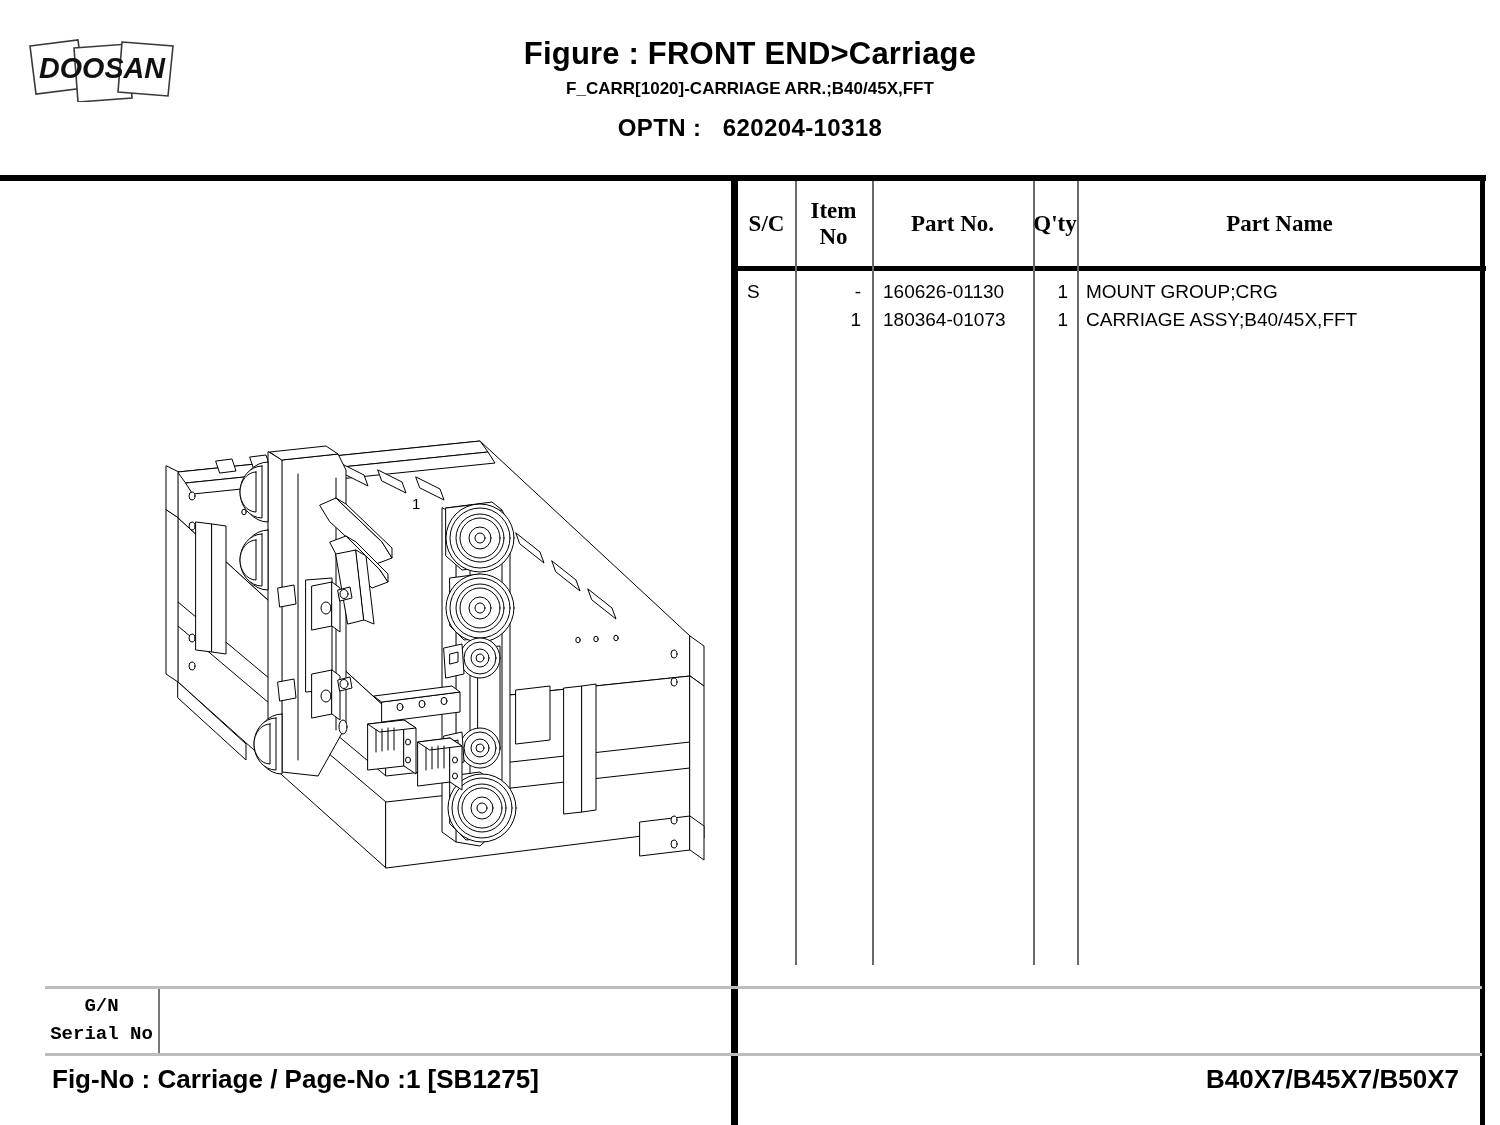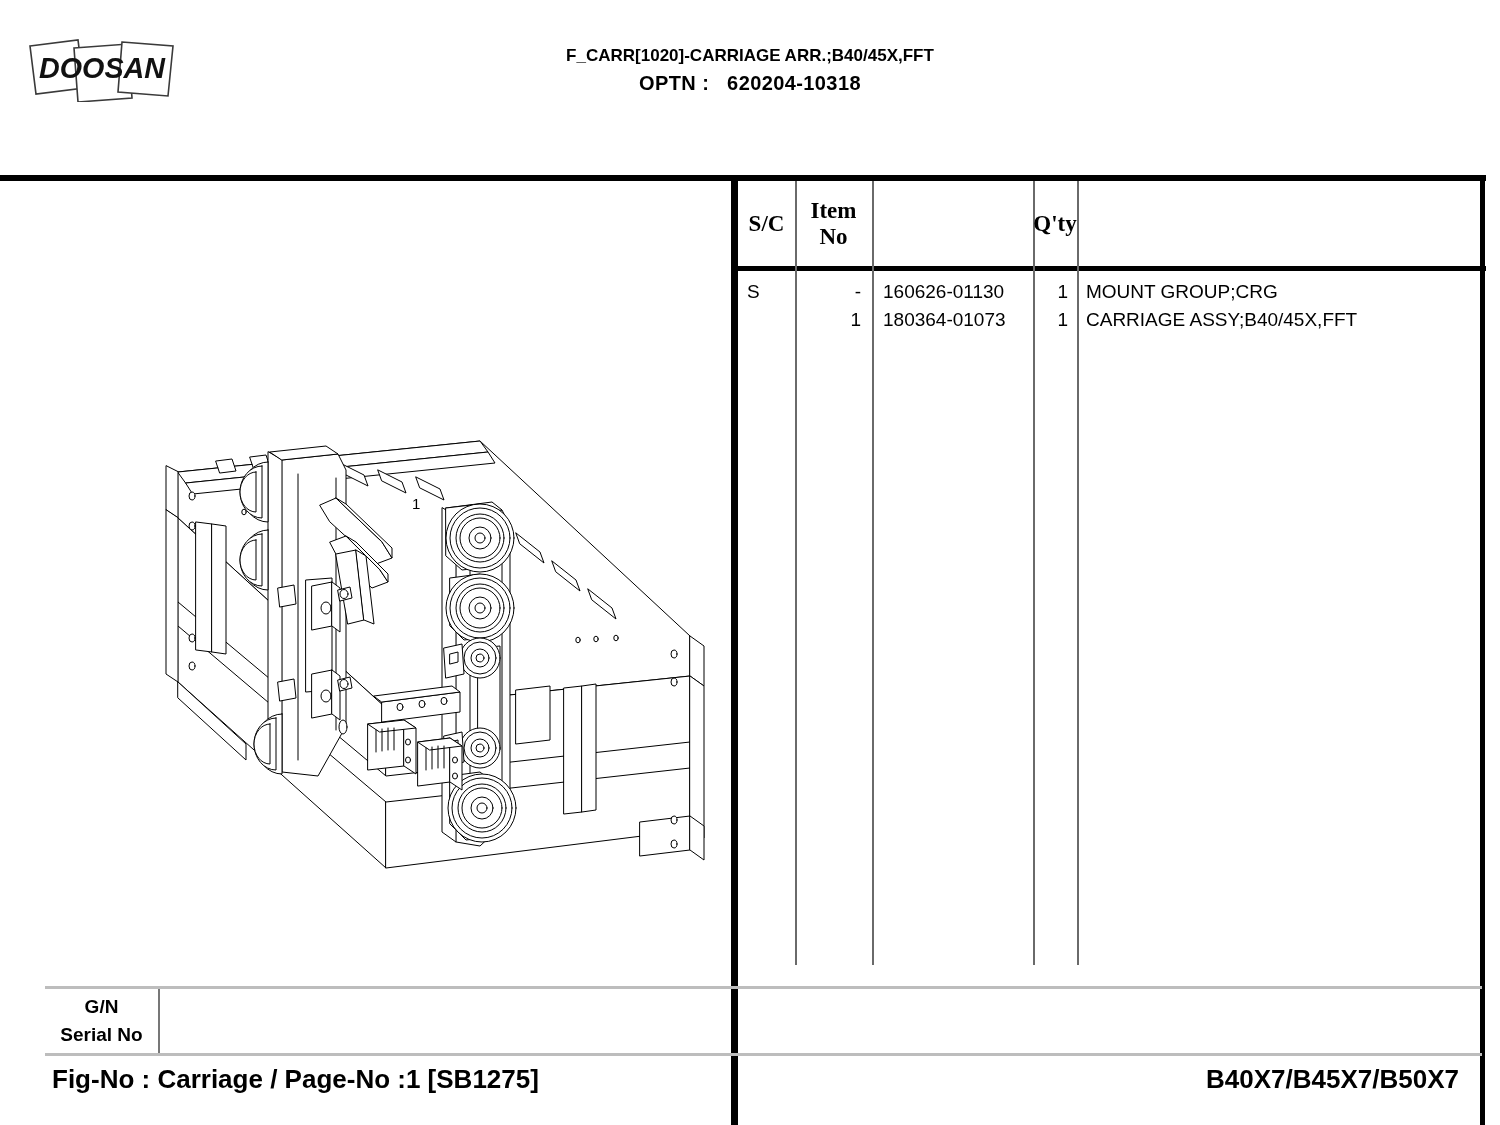--- a/index.html
+++ b/index.html
@@ -4,21 +4,21 @@
 <style>
   html,body{margin:0;padding:0;background:#fff;}
   body{width:1500px;height:1125px;position:relative;overflow:hidden;
        font-family:"Liberation Sans",sans-serif;color:#000;}
 
   
   #logo{position:absolute;left:18px;top:30px;width:170px;height:72px;}
   #title-block{position:absolute;left:220px;top:38px;width:1060px;text-align:center;}
   #fig-title{font-size:31px;font-weight:bold;letter-spacing:.2px;line-height:1.05;}
   #sub-title{font-size:17px;font-weight:bold;margin-top:9px;line-height:1.05;}
-  #optn-line{font-size:20px;font-weight:bold;margin-top:8px;line-height:1.05;letter-spacing:.4px;}
+  #optn-line{font-size:24px;font-weight:bold;margin-top:18px;line-height:1.05;letter-spacing:.4px;}
 
   
   .rule-top{position:absolute;left:0;top:175px;width:1486px;height:6px;background:#000;}
   .rule-header-bottom{position:absolute;left:738px;top:266px;width:748px;height:5px;background:#000;}
   .rule-right{position:absolute;left:1480px;top:175px;width:5px;height:950px;background:#000;}
   .rule-midvert{position:absolute;left:731px;top:178px;width:7px;height:947px;background:#000;}
   .rule-gn-top{position:absolute;left:45px;top:986px;width:1437px;height:3px;background:#bdbdbd;}
   .rule-gn-bottom{position:absolute;left:45px;top:1053px;width:1437px;height:3px;background:#bdbdbd;}
   .rule-table-bottom{position:absolute;left:738px;top:986px;width:744px;height:3px;background:#bdbdbd;}
 
@@ -28,21 +28,21 @@
   .hdr{position:absolute;top:0;height:85px;display:flex;align-items:center;justify-content:center;
        font-family:"Liberation Serif",serif;font-weight:bold;font-size:23px;text-align:center;line-height:1.12;}
   .rowtext{position:absolute;font-size:19px;font-family:"Liberation Sans",sans-serif;
            white-space:nowrap;line-height:1;}
   .r-right{text-align:right;}
 
   
   #gn-cell{position:absolute;left:45px;top:989px;width:113px;height:64px;
            border-right:2px solid #777;display:flex;flex-direction:column;
            align-items:center;justify-content:center;
-           font-family:Liberation Sans, sans-serif;font-weight:bold;font-size:19px;line-height:1.45;}
+           font-family:Liberation Mono, monospace;font-weight:bold;font-size:19px;line-height:1.45;}
   #fig-no{position:absolute;left:52px;top:1064px;font-size:26px;font-weight:bold;white-space:nowrap;}
   #model{position:absolute;left:1206px;top:1064px;font-size:26px;font-weight:bold;white-space:nowrap;}
 
   
   #drawing{position:absolute;left:150px;top:430px;width:570px;height:450px;}
   #callout-1{position:absolute;left:412px;top:495px;font-size:15px;}
 </style>
 </head>
 <body>
 
@@ -51,20 +51,21 @@
     <g fill="#fff" stroke="#3a3a3a" stroke-width="1.6">
       <polygon points="12,16 60,10 66,58 18,64"></polygon>
       <polygon points="56,18 110,14 114,68 60,72"></polygon>
       <polygon points="104,12 155,16 150,66 100,62"></polygon>
     </g>
     <text x="84" y="48" text-anchor="middle" font-family="Liberation Sans, sans-serif" font-size="30" font-weight="bold" font-style="italic" fill="#111" textLength="126" lengthAdjust="spacingAndGlyphs">DOOSAN</text>
   </svg>
 </div>
 
 <div id="title-block">
+  <div id="fig-title">Figure : FRONT END&gt;Carriage</div>
   <div id="sub-title">F_CARR[1020]-CARRIAGE ARR.;B40/45X,FFT</div>
   <div id="optn-line">
     <span>OPTN :</span>
     &nbsp;&nbsp;<span>620204-10318</span>
   </div>
 </div>
 
 <div class="rule-top"></div>
 <div class="rule-midvert"></div>
 <div class="rule-right"></div>
@@ -77,21 +78,23 @@
   <div class="col-line" style="left:57px"></div>
   <div class="col-line" style="left:134px"></div>
   <div class="col-line" style="left:295px"></div>
   <div class="col-line" style="left:339px"></div>
 
   <div class="hdr" style="left:0;width:57px">S/C</div>
   <div class="hdr" style="left:57px;width:77px;flex-direction:column">
     <span>Item</span>
     <span>No</span>
   </div>
+  <div class="hdr" style="left:134px;width:161px">Part No.</div>
   <div class="hdr" style="left:295px;width:44px">Q'ty</div>
+  <div class="hdr" style="left:339px;width:405px">Part Name</div>
 
   <div>
     <div class="rowtext" style="left:9px;top:101px">S</div>
     <div class="rowtext r-right" style="left:57px;top:101px;width:66px">-</div>
     <div class="rowtext" style="left:145px;top:101px">160626-01130</div>
     <div class="rowtext r-right" style="left:295px;top:101px;width:35px">1</div>
     <div class="rowtext" style="left:348px;top:101px">MOUNT GROUP;CRG</div>
   </div>
 
   <div>

